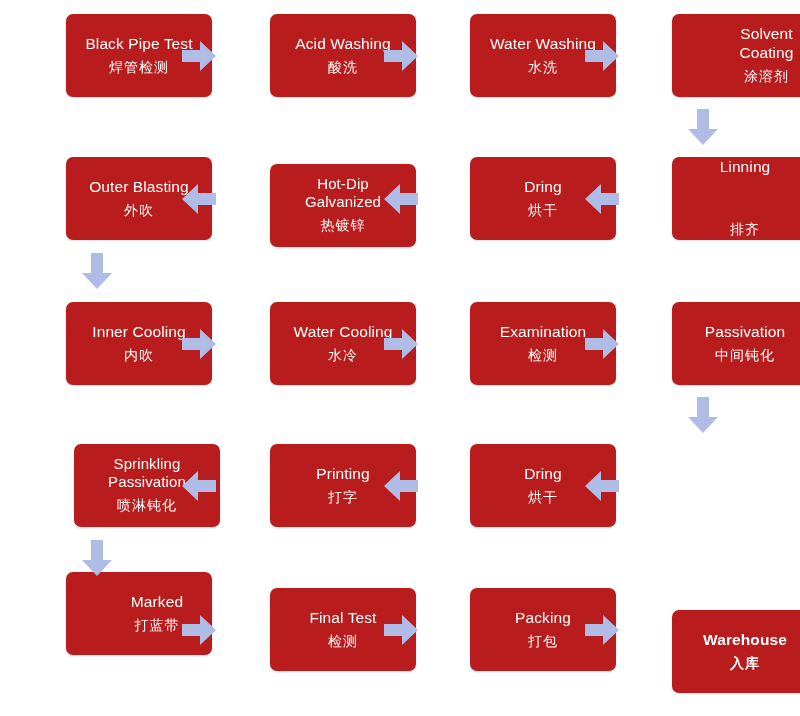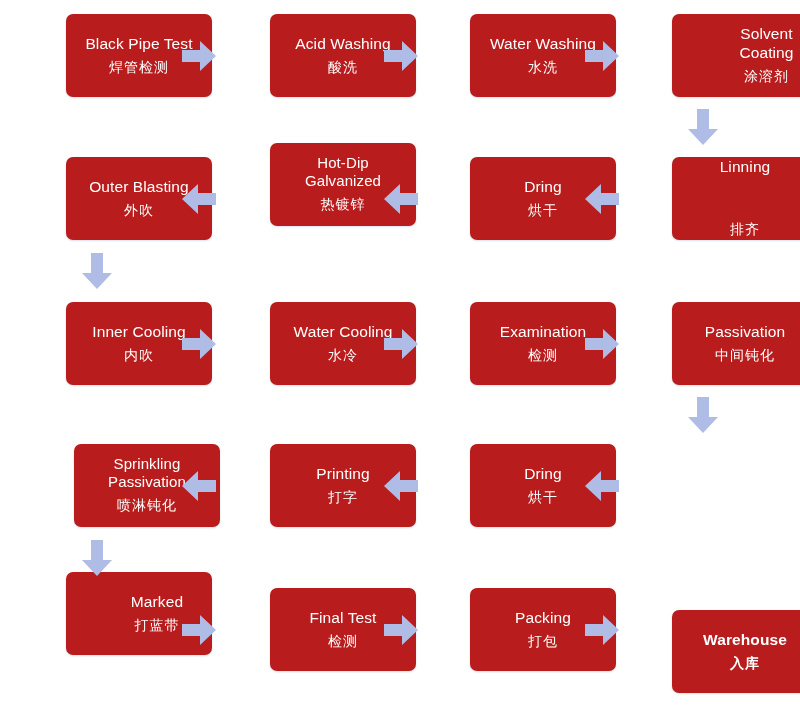--- a/index.html
+++ b/index.html
@@ -80,21 +80,21 @@
       <div class="zh">涂溶剂</div>
     </div>
     <div class="node" style="left: 630px; top: 157px; gap: 39px;">
       <div class="en">Linning</div>
       <div class="zh">排齐</div>
     </div>
     <div class="node" style="left: 428px; top: 157px;">
       <div class="en">Dring</div>
       <div class="zh">烘干</div>
     </div>
-    <div class="node two-line" style="left: 228px; top: 143px;">
+    <div class="node two-line" style="left: 228px; top: 164px;">
       <div class="en">Hot-Dip
 Galvanized</div>
       <div class="zh">热镀锌</div>
     </div>
     <div class="node" style="left: 24px; top: 157px;">
       <div class="en">Outer Blasting</div>
       <div class="zh">外吹</div>
     </div>
     <div class="node" style="left: 24px; top: 302px;">
       <div class="en">Inner Cooling</div>

